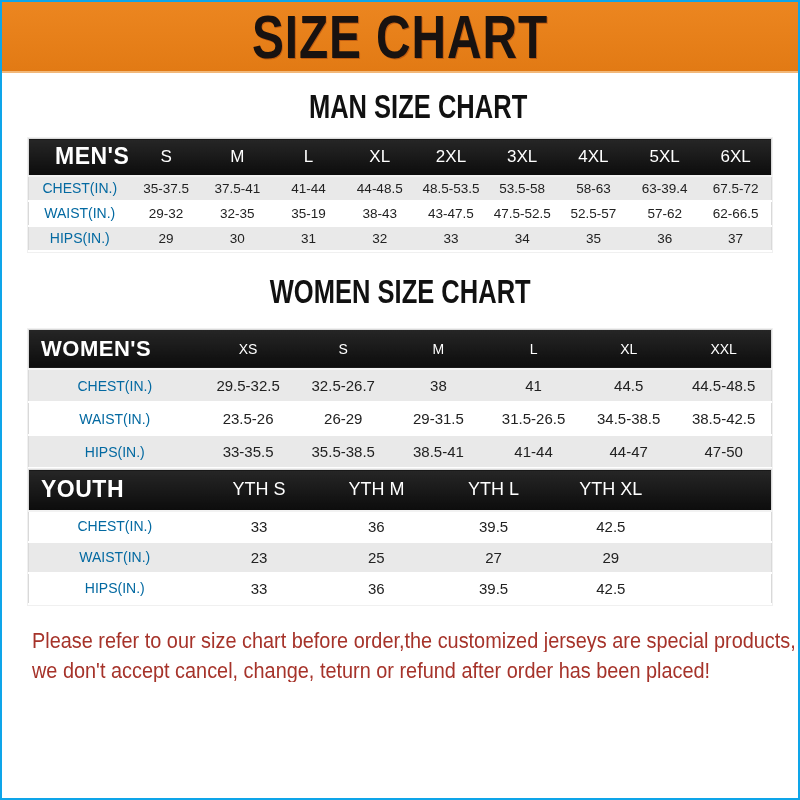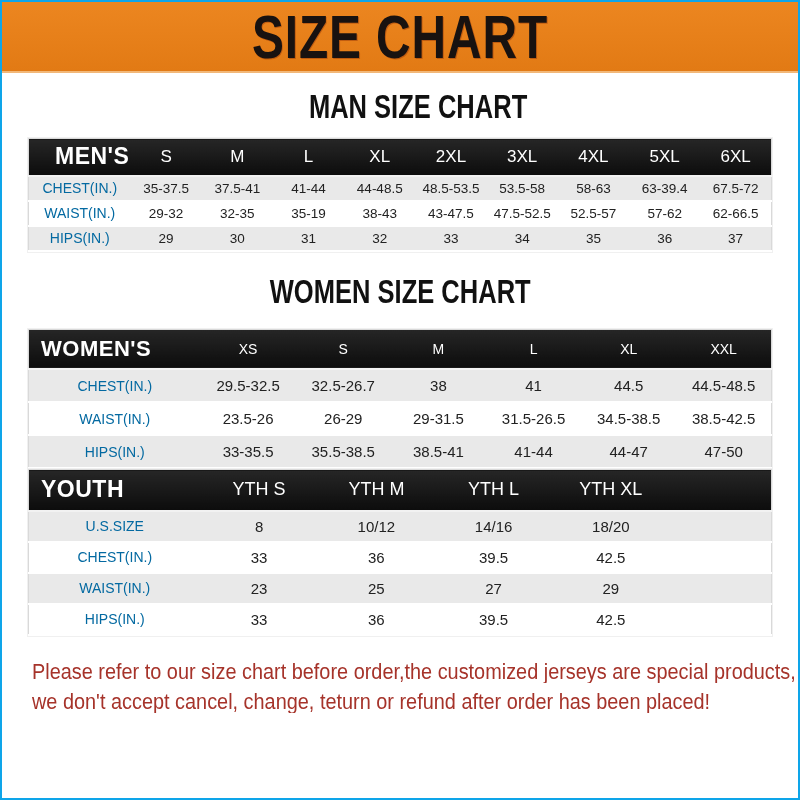--- a/index.html
+++ b/index.html
@@ -240,28 +240,20 @@
           <tr>
             <th class="corner">YOUTH</th>
             <th>YTH S</th>
             <th>YTH M</th>
             <th>YTH L</th>
             <th>YTH XL</th>
             <th class="spacer"></th>
           </tr>
         </thead>
         <tbody>
-          <tr class="row-odd">
-            <td class="row-label">U.S.SIZE</td>
-            <td>8</td>
-            <td>10/12</td>
-            <td>14/16</td>
-            <td>18/20</td>
-            <td class="spacer"></td>
-          </tr>
           <tr class="row-even">
             <td class="row-label">CHEST(IN.)</td>
             <td>33</td>
             <td>36</td>
             <td>39.5</td>
             <td>42.5</td>
             <td class="spacer"></td>
           </tr>
           <tr class="row-odd">
             <td class="row-label">WAIST(IN.)</td>

